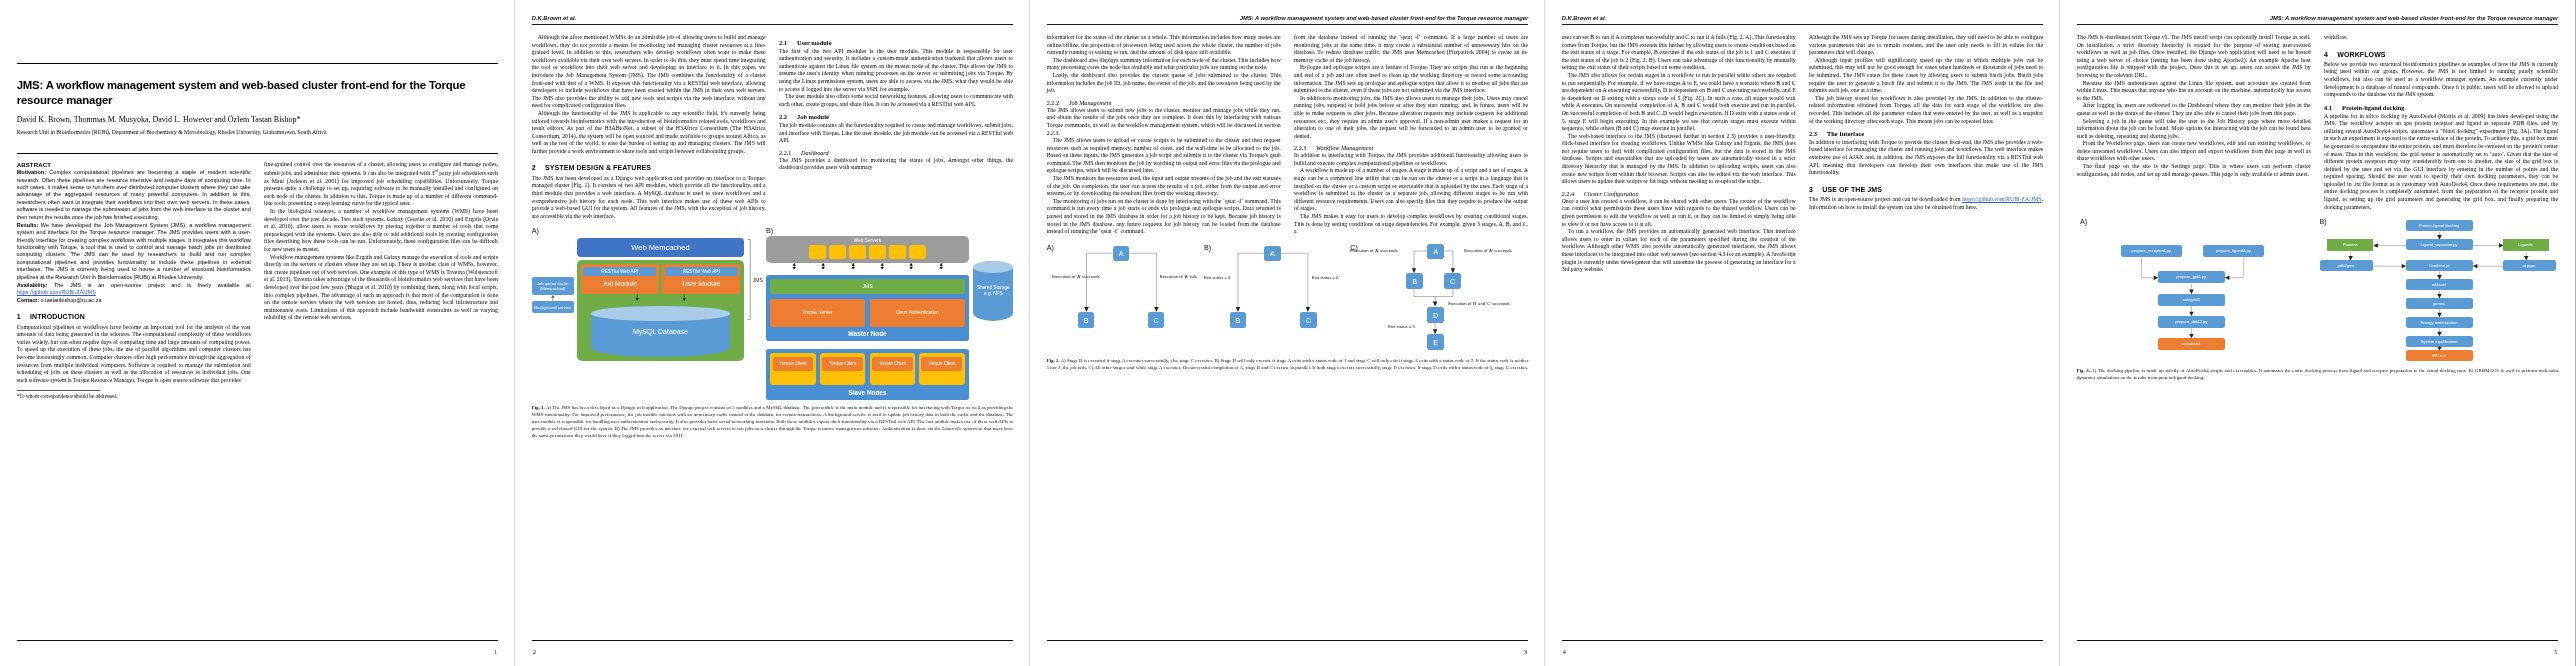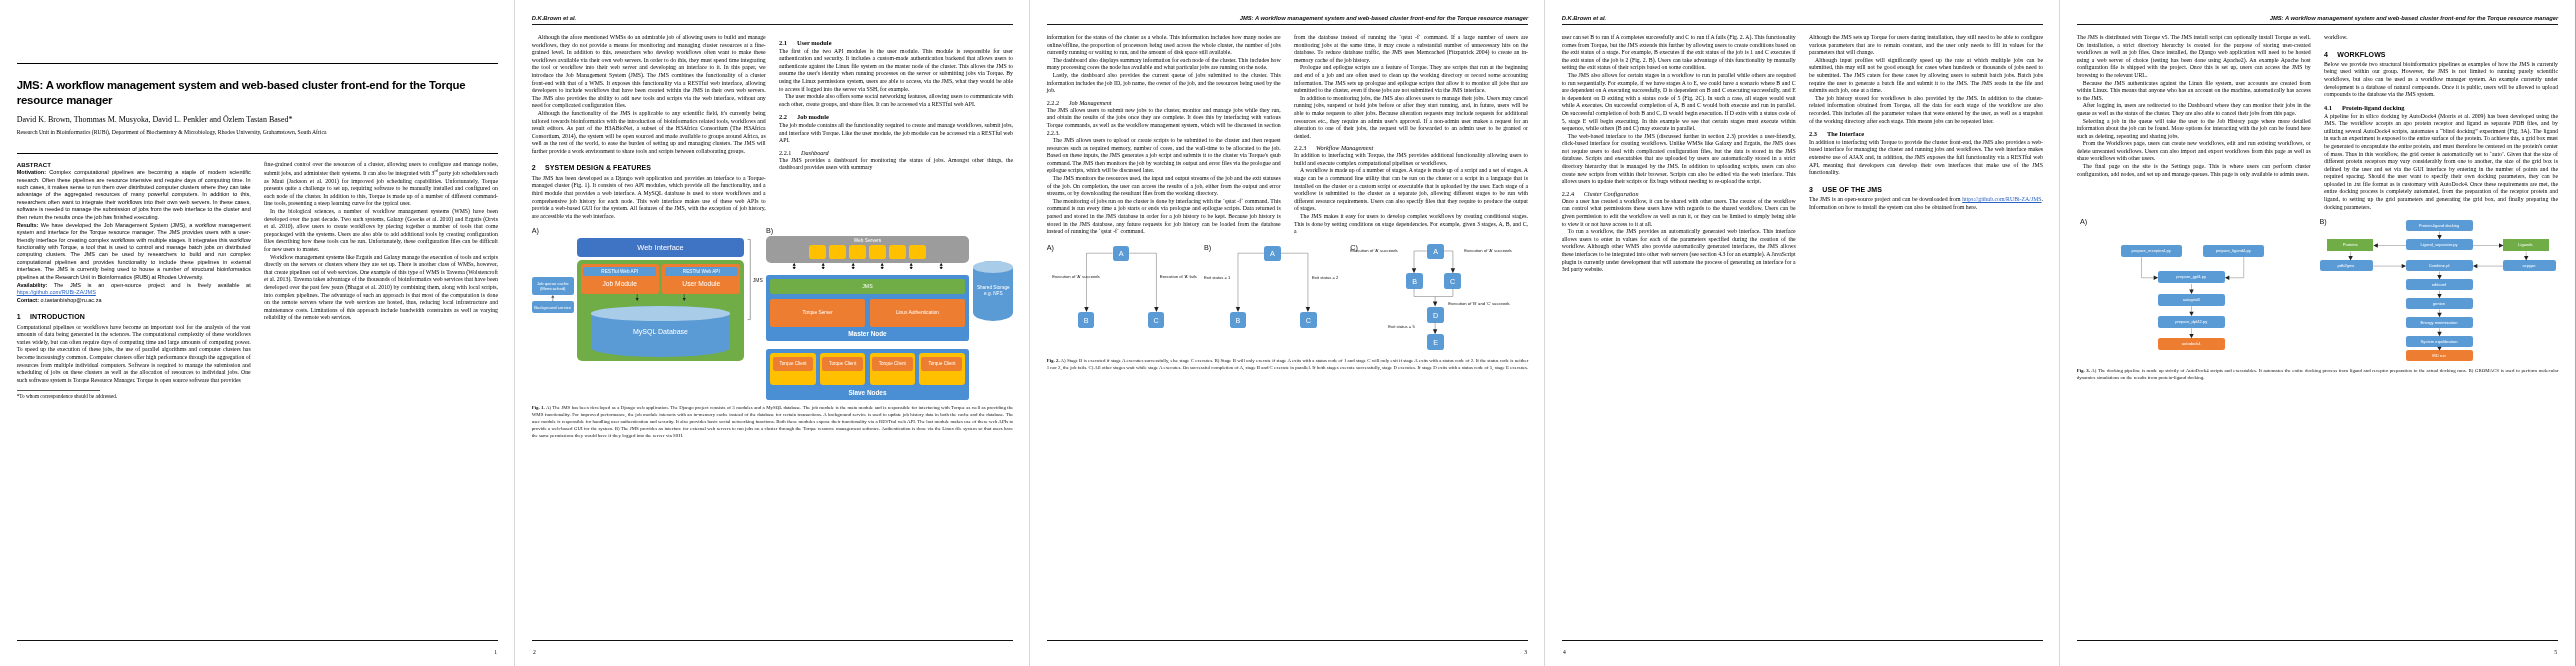--- a/index.html
+++ b/index.html
@@ -301,21 +301,21 @@
   .rel { position: relative; }
 </style>
 </head>
 <body>
 
 <div id="sheet">
 
   <div class="page">
     <div class="title-rule-top"></div>
     <div class="paper-title">JMS: A workflow management system and web-based cluster front-end for the Torque resource manager</div>
-    <div class="authors">David K. Brown, Thommas M. Musyoka, David L. Penkler and Özlem Tastan Based*</div>
+    <div class="authors">David K. Brown, Thommas M. Musyoka, David L. However and Özlem Tastan Bishop*</div>
     <div class="affil">Research Unit in Bioinformatics (RUBi), Department of Biochemistry &amp; Microbiology, Rhodes University, Grahamstown, South Africa</div>
     <div class="title-rule-bot"></div>
 
     <div class="cols">
       <div class="col">
         <div class="abs-head">ABSTRACT</div>
         <p class="abs-p"><b>Motivation:</b><span> Complex computational pipelines are becoming a staple of modern scientific research. Often these pipelines are resource intensive and require days of computing time. In such cases, it makes sense to run them over distributed computer clusters where they can take advantage of the aggregated resources of many powerful computers. In addition to this, researchers often want to integrate their workflows into their own web servers. In these cases, software is needed to manage the submission of jobs from the web interface to the cluster and then return the results once the job has finished executing.</span></p>
         <p class="abs-p"><b>Results:</b><span> We have developed the Job Management System (JMS), a workflow management system and interface for the Torque resource manager. The JMS provides users with a user-friendly interface for creating complex workflows with multiple stages. It integrates this workflow functionality with Torque, a tool that is used to control and manage batch jobs on distributed computing clusters. The JMS can be used by researchers to build and run complex computational pipelines and provides functionality to include these pipelines in external interfaces. The JMS is currently being used to house a number of structural bioinformatics pipelines at the Research Unit in Bioinformatics (RUBi) at Rhodes University.</span></p>
         <p class="abs-p"><b>Availability:</b><span> The JMS is an open-source project and is freely available at </span><a class="link" href="#">https://github.com/RUBi-ZA/JMS</a></p>
         <p class="abs-p"><b>Contact:</b><span> o.tastanbishop@ru.ac.za</span></p>
@@ -369,21 +369,21 @@
               <div class="sidebox">Job queue cache (Memcached)</div>
               <div style="height:5.6px; display:flex; justify-content:center;">
                 <svg width="5.6" height="6.7" viewBox="0 0 10 12">
                     <line x1="5" y1="12" x2="5" y2="2" stroke="#555" stroke-width="1"></line>
                     <polygon points="5,0 2,5 8,5" fill="#555"></polygon>
                   </svg>
               </div>
               <div class="sidebox">Background service</div>
             </div>
             <div style="flex:1;">
-              <div class="box b-blue webif">Web Interface</div>
+              <div class="box b-blue webif">Web Memcached</div>
               <div class="greenbox">
                 <div class="modrow">
                   <div class="modcell">
                     <div class="api">RESTful Web API</div>
                     <div class="modname">Job Module</div>
                   </div>
                   <div class="modcell">
                     <div class="api">RESTful Web API</div>
                     <div class="modname">User Module</div>
                   </div>

